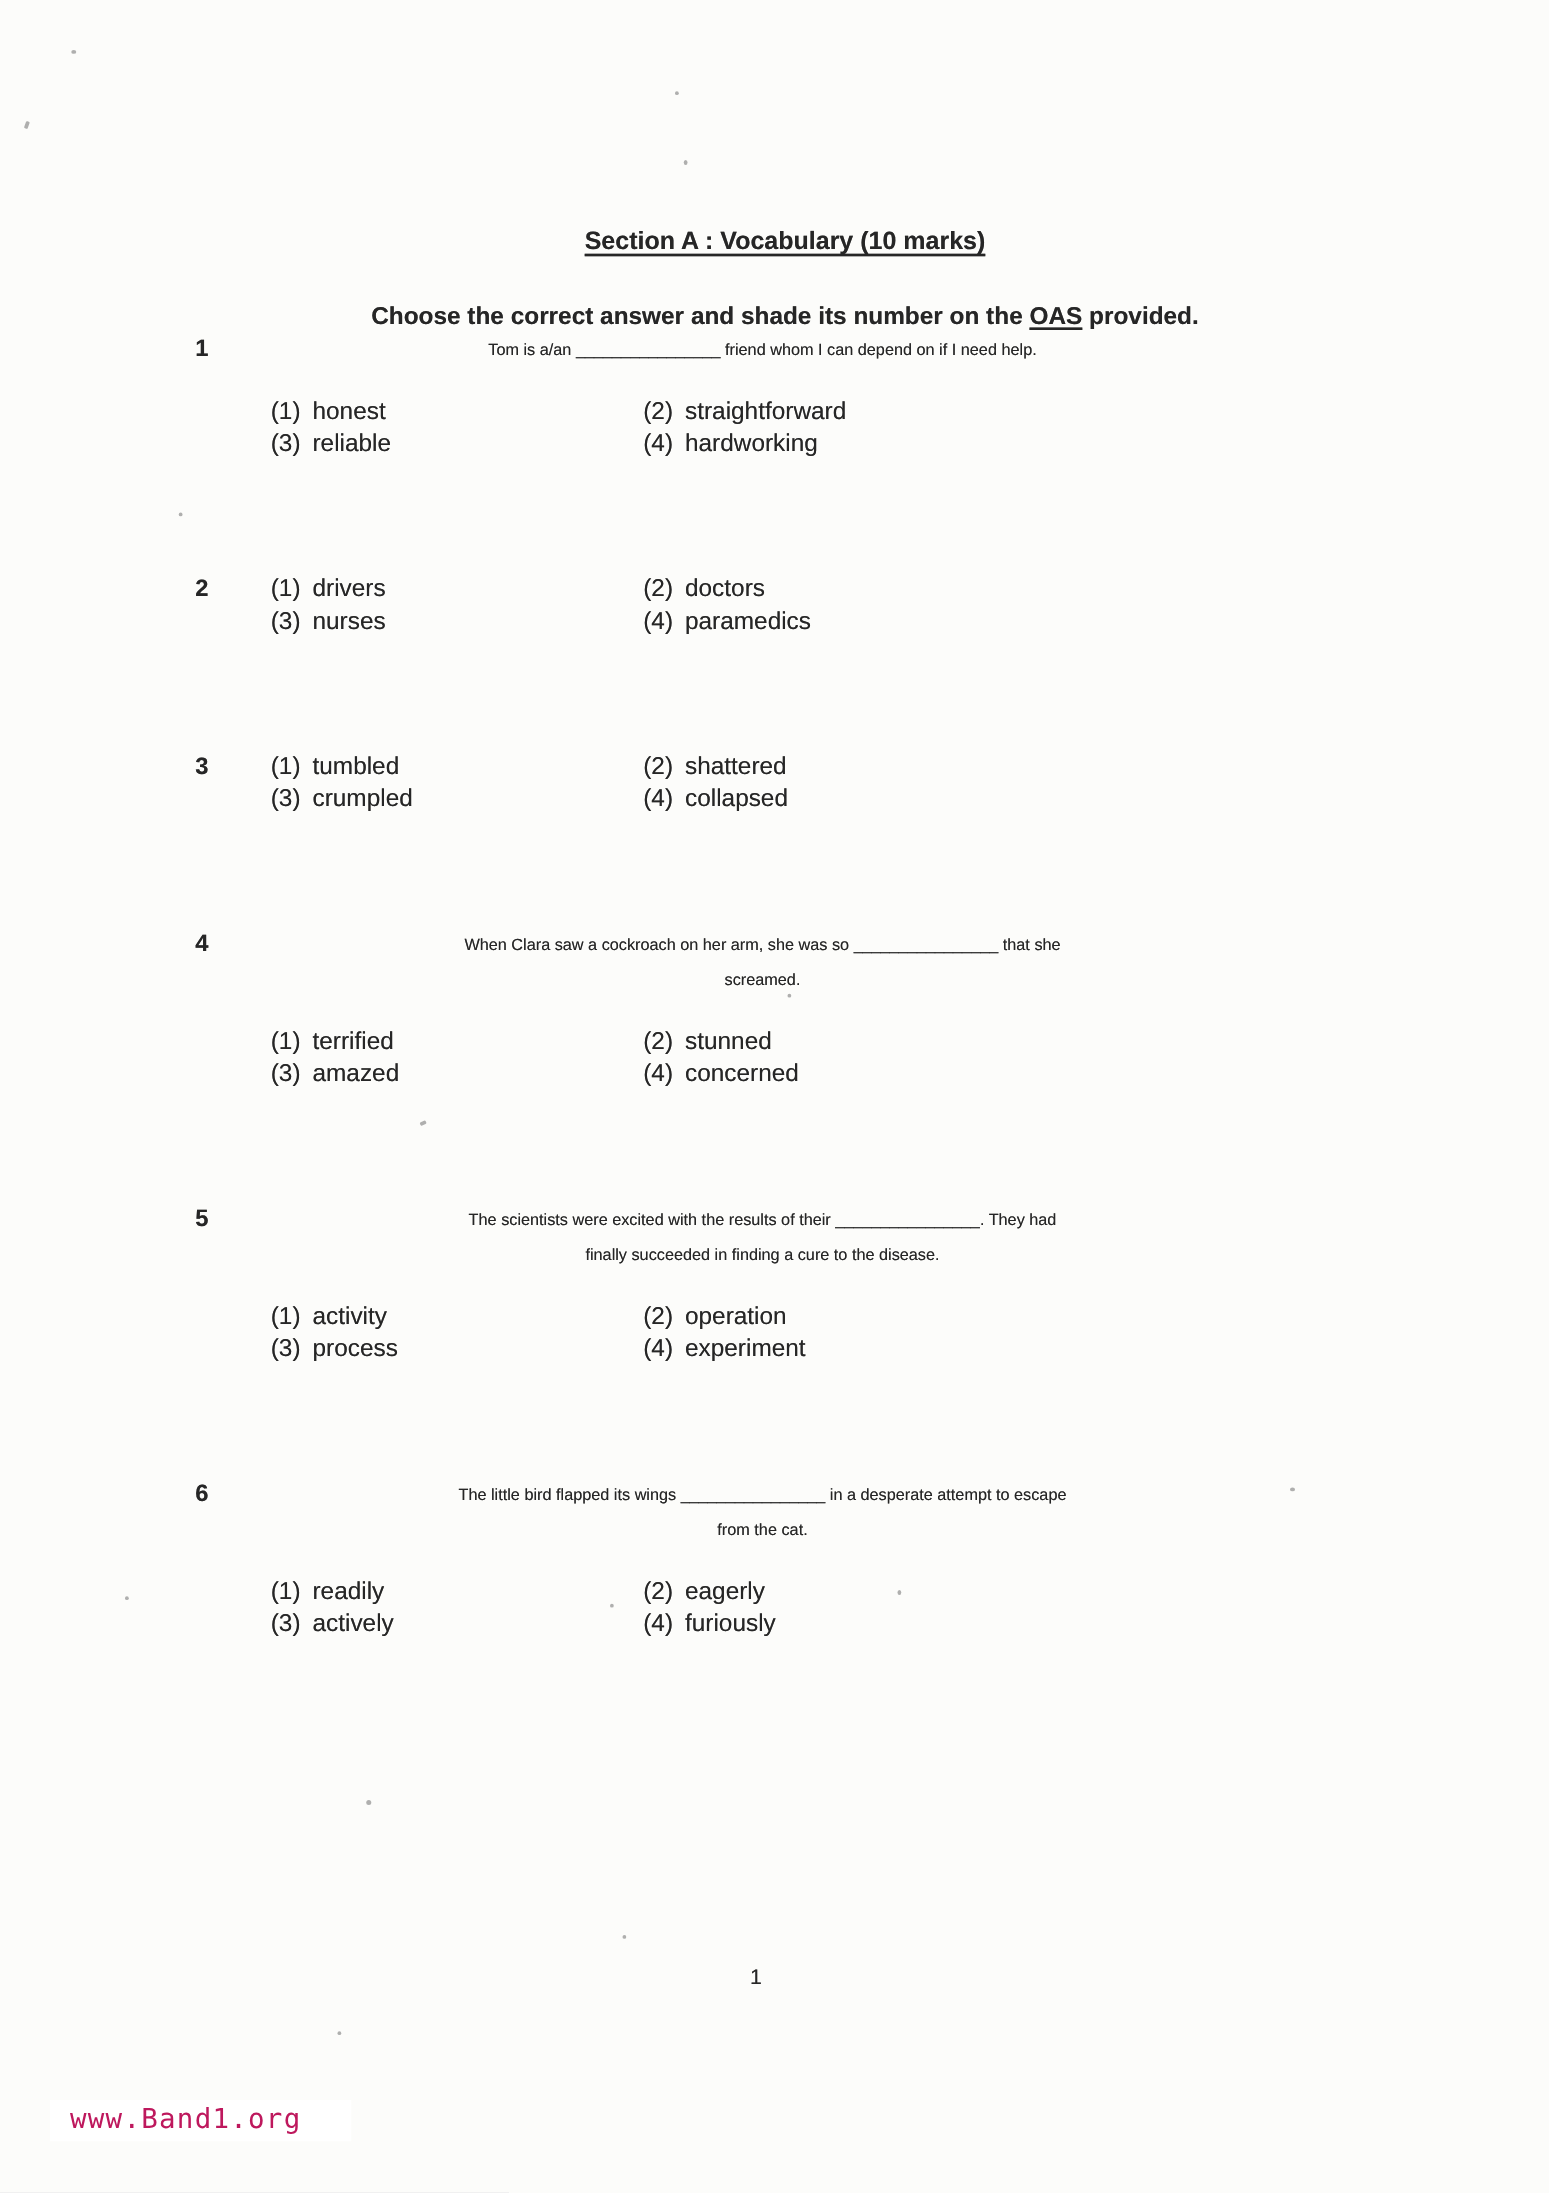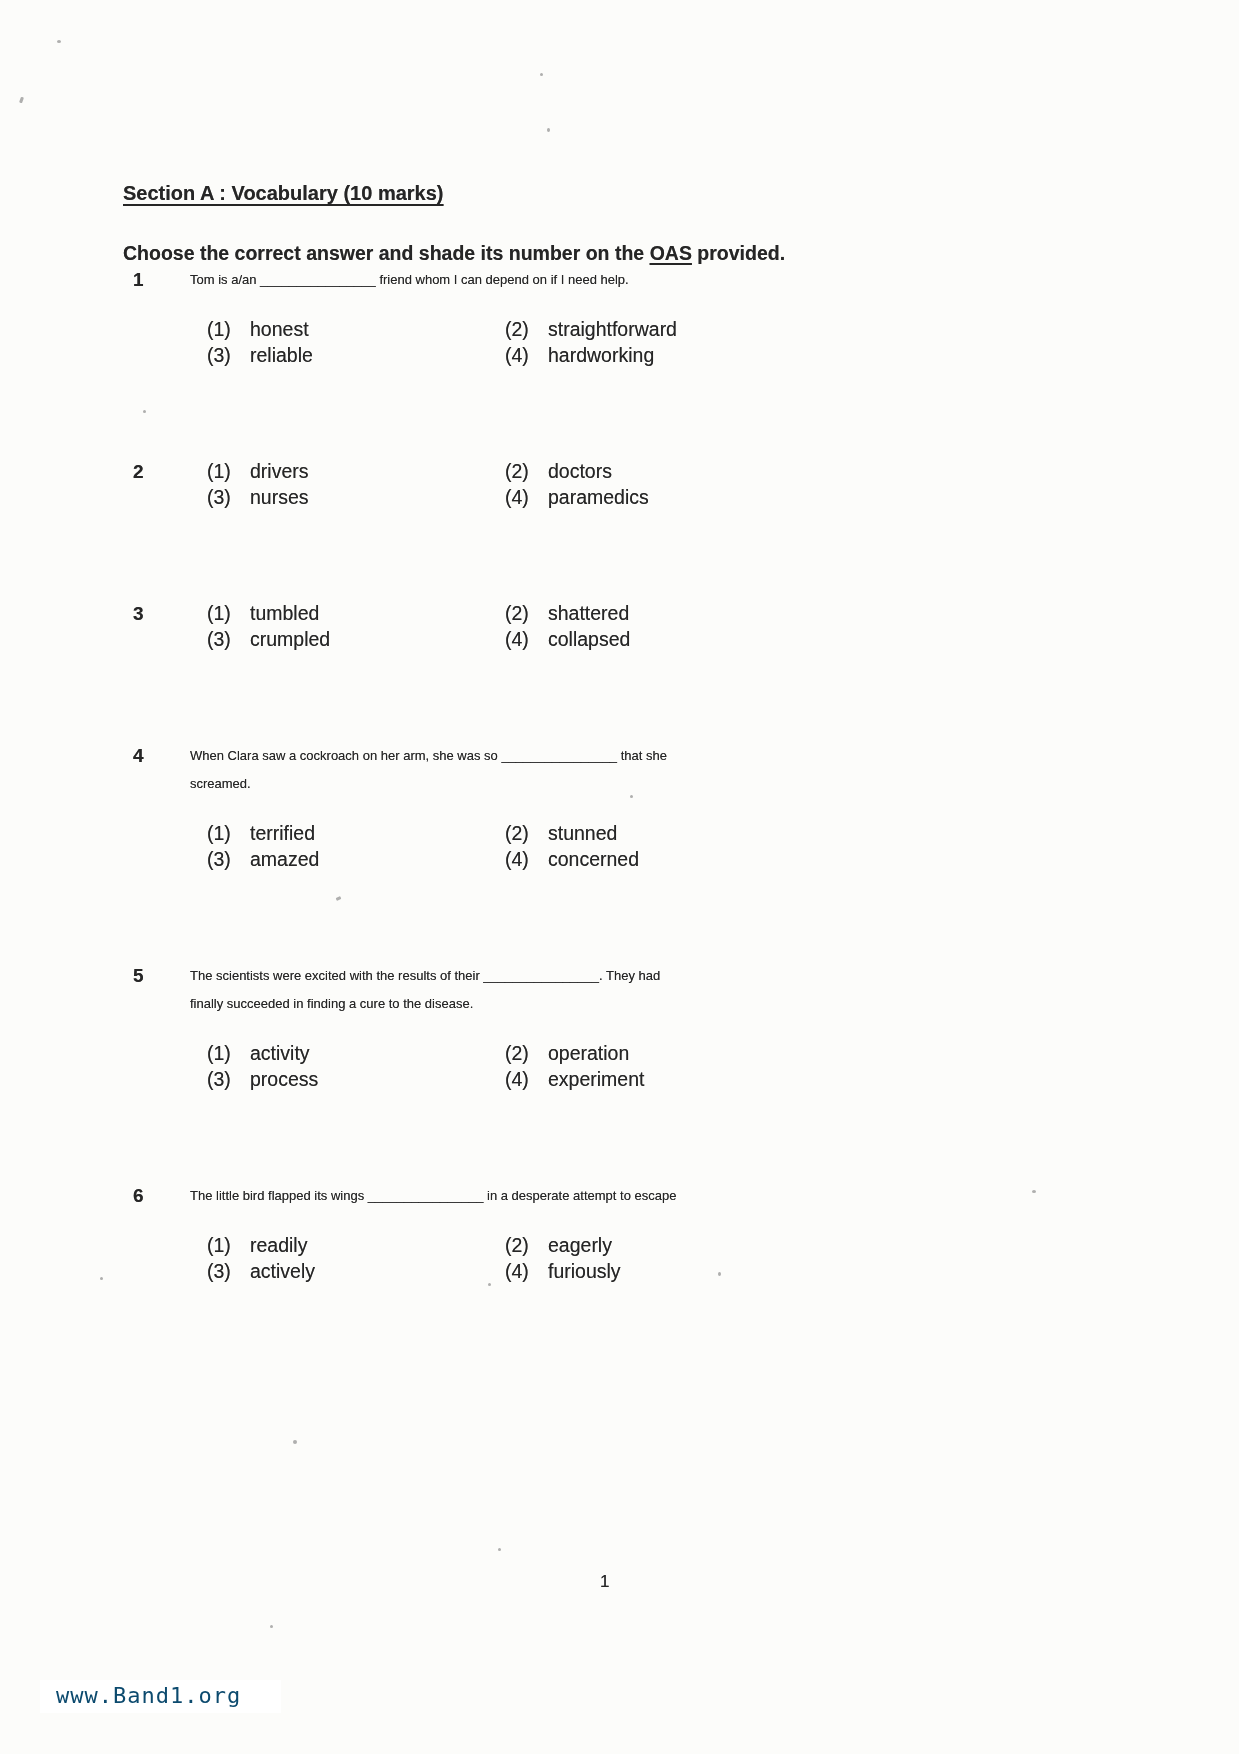--- a/index.html
+++ b/index.html
@@ -4,20 +4,21 @@
 <style>
   html,body { margin:0; padding:0; background:#e8e8e8; }
   .page {
     position:relative;
     width:1239px; height:1754px;
     margin:0 auto;
     background:#fcfcfa;
     font-family:"Liberation Sans", sans-serif;
     color:#262626;
     overflow:hidden;
+    text-align:center;
   }
   .scan-text { text-shadow:0 0 0.5px rgba(20,20,20,0.55); }
   .content {
     position:absolute; left:123px; top:180px; width:1010px;
   }
   .section-title {
     display:inline-block;
     font-size:20px; font-weight:700;
     text-decoration:underline;
     text-decoration-thickness:2px;
@@ -50,21 +51,21 @@
   .opt-num { flex:0 0 43px; }
   .page-number {
     position:absolute; left:600px; top:1572px;
     font-size:17px; line-height:20px;
   }
   .watermark {
     position:absolute; left:40px; top:1680px;
     background:#ffffff;
     padding:3px 40px 5px 16px;
     font-family:"DejaVu Sans Mono", monospace;
-    font-size:22px; color:#0c4a6e; letter-spacing:1px;
+    font-size:22px; color:#be185d; letter-spacing:1px;
   }
   .speck {
     position:absolute; background:#6f6f6f; border-radius:50%;
     opacity:0.55; pointer-events:none;
   }
 </style>
 </head>
 <body>
 
 <div class="page">
@@ -206,20 +207,21 @@
               </div>
             </div>
     </div>
   </div>
 
   <div class="question">
     <div class="q-number">6</div>
     <div class="q-body">
       <div class="q-text">
               <div class="q-line">The little bird flapped its wings ________________ in a desperate attempt to escape</div>
+              <div class="q-line">from the cat.</div>
             </div>
       <div class="options">
               <div class="option">
                 <span class="opt-num">(1)</span>
                 <span class="opt-label">readily</span>
               </div>
               <div class="option">
                 <span class="opt-num">(2)</span>
                 <span class="opt-label">eagerly</span>
               </div>

